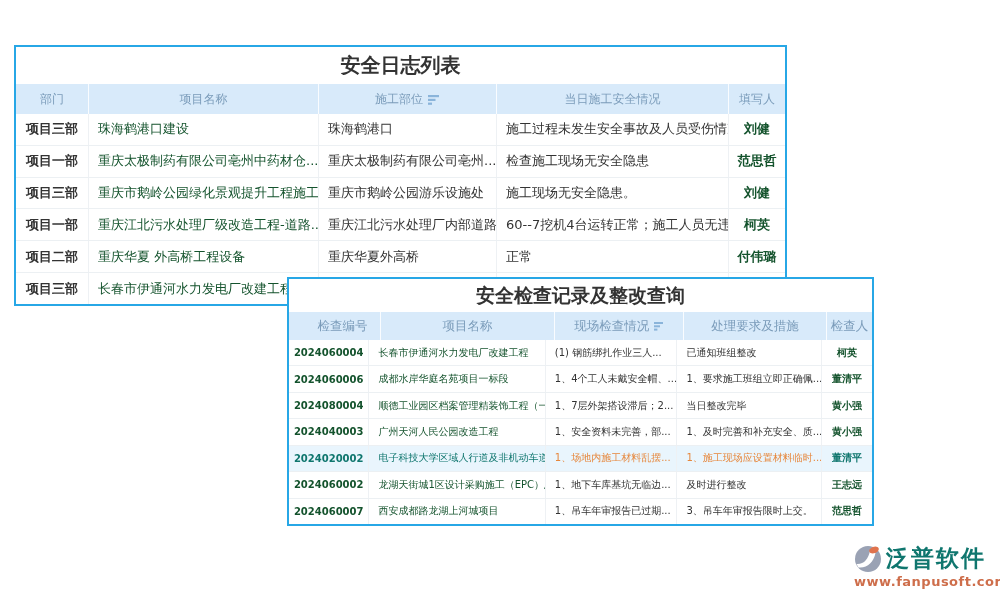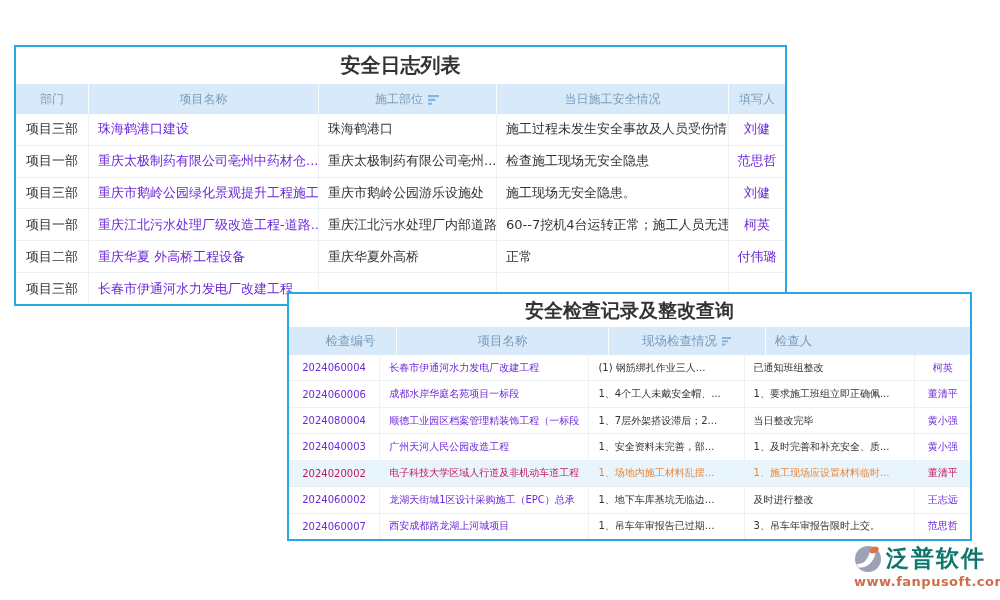--- a/index.html
+++ b/index.html
@@ -6,21 +6,21 @@
   body{
     width:1000px;height:600px;position:relative;background:#ffffff;
     font-family:"DejaVu Sans","Liberation Sans",sans-serif;
     overflow:hidden;
   }
   .card{
     position:absolute;background:#ffffff;border:2px solid #27a7e6;
     box-sizing:border-box;display:flex;flex-direction:column;
   }
   #log-card{left:14px;top:45px;width:773px;height:261px;z-index:1;}
-  #check-card{left:287px;top:292px;width:685px;height:249px;z-index:2;}
+  #check-card{left:287px;top:277px;width:587px;height:249px;z-index:2;}
 
   .card-title{text-align:center;font-weight:bold;color:#333;background:#fff;flex:0 0 auto;}
   #log-card .card-title{height:37px;line-height:37px;font-size:20px;}
   #check-card .card-title{height:33px;line-height:33px;font-size:19px;}
 
   .thead{display:flex;background:#d8eafa;color:#7b9cba;flex:0 0 auto;}
   #log-card .thead{height:30px;line-height:30px;font-size:12px;}
   #check-card .thead{height:28px;line-height:28px;font-size:12.5px;padding-left:16px;}
   .th{box-sizing:border-box;text-align:center;white-space:nowrap;overflow:hidden;
       border-right:1px solid rgba(255,255,255,.85);}
@@ -29,40 +29,40 @@
 
   .tbody{flex:1 1 auto;display:flex;flex-direction:column;}
   .row{display:flex;flex:1 1 0;border-top:1px solid #ecf0f3;background:#fff;align-items:center;}
   #log-card .row{font-size:13px;}
   #check-card .row{font-size:10px;}
   .row:first-child{border-top:none;}
   .cell{box-sizing:border-box;height:100%;display:flex;align-items:center;
         padding:0 9px;white-space:nowrap;overflow:hidden;
         border-right:1px solid #eef1f4;color:#333;}
   .cell:last-child{border-right:none;}
-  .center{justify-content:center;padding:0 14px;}
-  .link{color:#6d28d9;}
+  .center{justify-content:center;padding:0 14px;font-weight:bold;}
+  .link{color:#14532d;}
 
   
   #log-card .c1{width:73px;}
   #log-card .c2{width:230px;}
   #log-card .c3{width:178px;}
   #log-card .c4{width:232px;}
   #log-card .c5{width:56px;}
 
   
   #check-card .c1{width:92px;}
   #check-card .c2{width:212px;}
   #check-card .c3{width:157px;}
   #check-card .c4{width:173px;}
   #check-card .c5{width:55px;}
 
   #check-card .row.highlight{background:#e9f5fd;}
   #check-card .row.highlight .cell{color:#e6873c;}
-  #check-card .row.highlight .cell.link{color:#be185d;text-align:center;}
+  #check-card .row.highlight .cell.link{color:#0f766e;text-align:center;}
 
   #brand{position:absolute;left:854px;top:542px;width:138px;z-index:3;}
   #brand .brand-line{display:flex;align-items:center;}
   #brand .brand-name{font-size:23px;font-weight:bold;color:#0f766e;letter-spacing:2px;margin-left:2px;}
   #brand .brand-url{font-size:13px;font-weight:bold;color:#ce6e4b;letter-spacing:0.5px;margin-top:0px;}
 </style>
 </head>
 <body>
 
 <div class="card" id="log-card">
@@ -127,20 +127,21 @@
 <div class="card" id="check-card">
   <div class="card-title">安全检查记录及整改查询</div>
   <div class="thead">
     <div class="th c1">检查编号</div>
     <div class="th c2">项目名称</div>
     <div class="th c3"><span>现场检查情况</span><span class="sort-icon"><svg width="10" height="9" viewBox="0 0 10 9">
             <rect x="0" y="0" width="9" height="2" fill="#8ab4da"></rect>
             <rect x="0" y="3.3" width="6" height="2" fill="#8ab4da"></rect>
             <rect x="0" y="6.6" width="3.4" height="2" fill="#8ab4da"></rect>
           </svg></span></div>
+    <div class="th c4">处理要求及措施</div>
     <div class="th c5">检查人</div>
   </div>
   <div class="tbody">
     <div class="row">
       <div class="cell c1 center link">2024060004</div>
       <div class="cell c2 link">长春市伊通河水力发电厂改建工程</div>
       <div class="cell c3">(1) 钢筋绑扎作业三人...</div>
       <div class="cell c4">已通知班组整改</div>
       <div class="cell c5 center link">柯英</div>
     </div>

